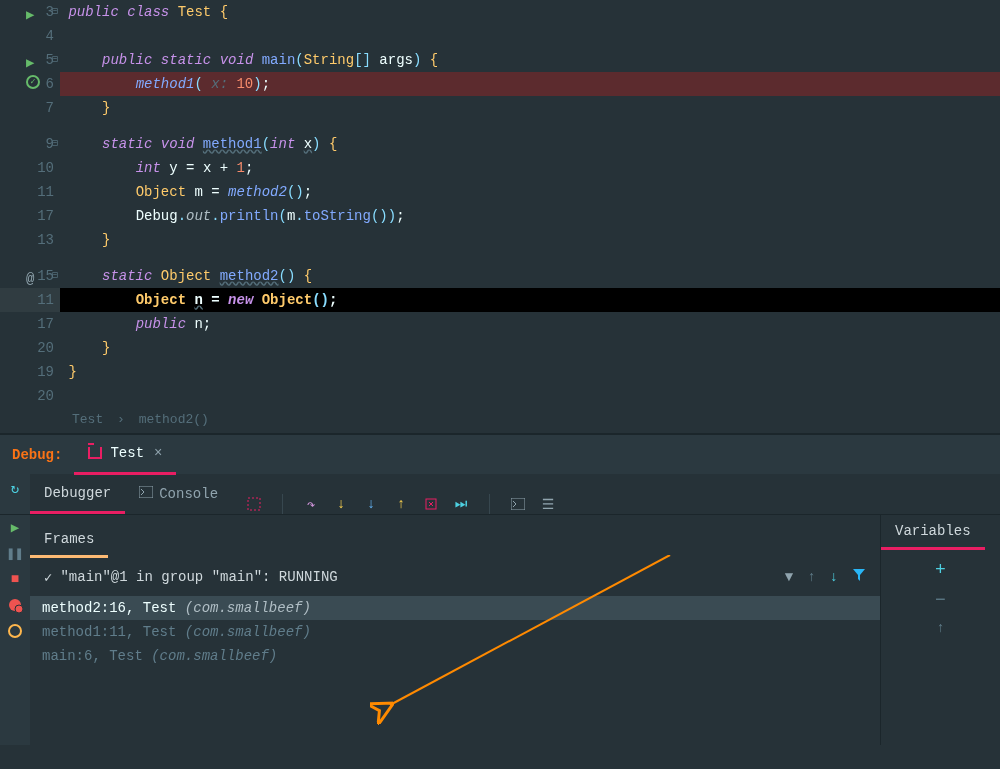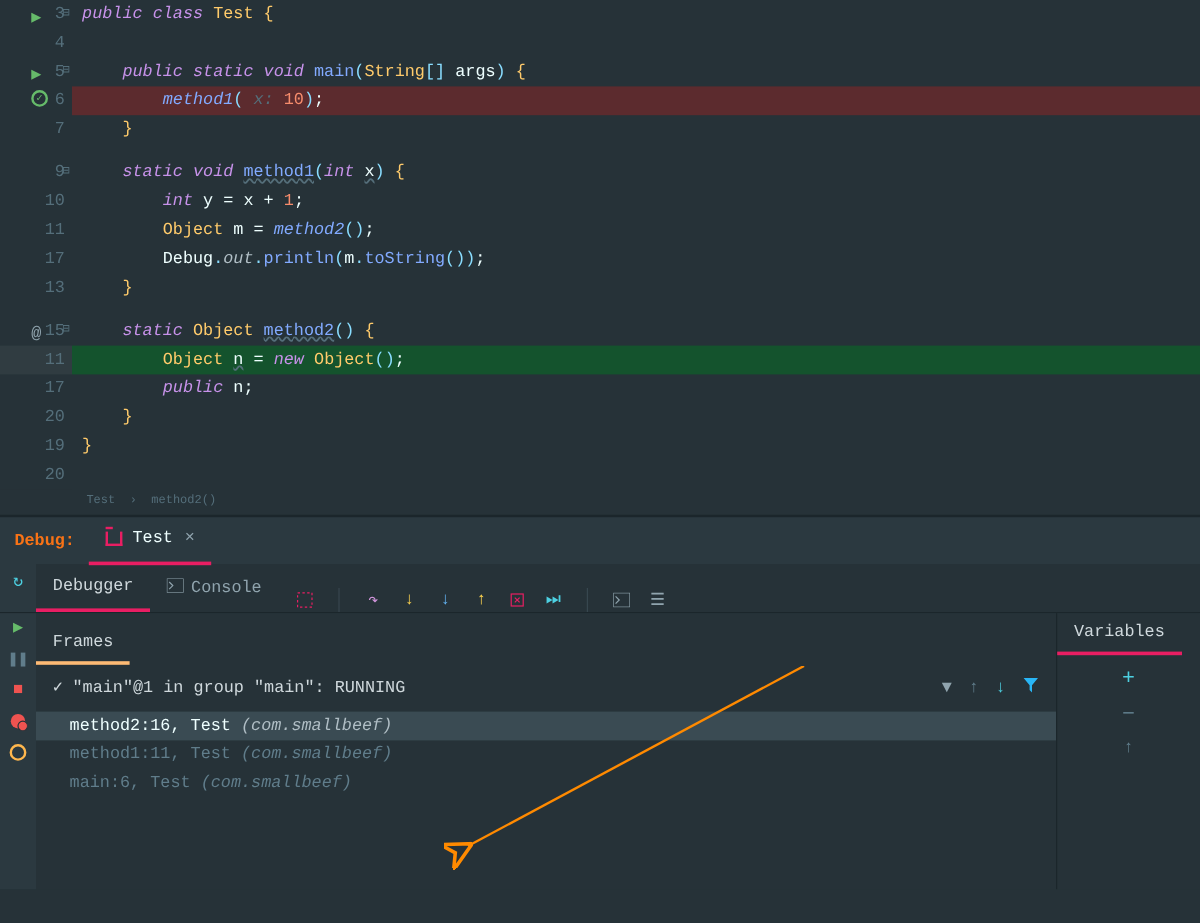--- a/index.html
+++ b/index.html
@@ -18,39 +18,39 @@
   background:#263238;
   text-align:right;
   color:#546e7a;
   user-select:none;
 }
 .gutter .ln { height:24px; line-height:24px; padding-right:6px; position:relative; }
 .gut-icon { position:absolute; left:26px; top:3px; }
 .code-area { margin-left:60px; position:relative; }
 .line { height:24px; line-height:24px; white-space:pre; }
 .hl-red { background:#5c2b2e;font-family:Liberation Mono, monospace; }
-.hl-green { background:#14532d; }
+.hl-green { background:#000000;font-weight:bold; }
 .ln-current { background:#303c41; }
 .kw { color:#c792ea; font-style:italic; }
 .type { color:#ffcb6b; }
 .method { color:#82aaff; }
 .method-u { color:#82aaff; text-decoration:underline wavy #546e7a; }
 .paren { color:#89ddff; }
 .brace { color:#ffcb6b; }
 .num { color:#f78c6c; }
 .var { color:#eeffff; }
 .param-hint { color:#546e7a; font-style:italic; }
 .dot { color:#89ddff; }
 .field { color:#b0bec5; font-style:italic; }
 .fold { position:absolute; left:-8px; color:#546e7a; font-size:10px; }
 
 .breadcrumb {
   padding:4px 12px 6px 72px;
   color:#546e7a;
-  font-size:10px;
+  font-size:13px;
   border-bottom:1px solid #1b262b;
 }
 .breadcrumb .sep { margin:0 6px; }
 
 .debug-bar {
   background:#2b3940;
   border-top:1px solid #1b262b;
   display:flex; align-items:center;
   height:40px;
 }
@@ -95,21 +95,21 @@
 .panel-tab { padding:8px 14px; border-bottom:3px solid #fdba74; color:#cfd8dc; }
 .vars-tab { padding:8px 14px; border-bottom:3px solid #e91e63; color:#cfd8dc; }
 .thread-line {
   padding:10px 14px; color:#cfd8dc;
   display:flex; align-items:center; justify-content:space-between;
 }
 .thread-left { display:flex; align-items:center; gap:8px; }
 .check { color:#cfd8dc; }
 .frames-list { }
 .frame {
-  padding:4px 28px; color:#607d8b;
+  padding:4px 12px; color:#607d8b;
 }
 .frame.sel { background:#3a4b53; color:#eeffff; }
 .frame .pkg { font-style:italic; color:#607d8b; }
 .frame.sel .pkg { color:#b0bec5; }
 
 .right-side {
   width:120px; border-left:1px solid #1b262b;
   display:flex; flex-direction:column;
 }
 .right-actions { display:flex; flex-direction:column; align-items:center; gap:10px; padding:10px 0; }

